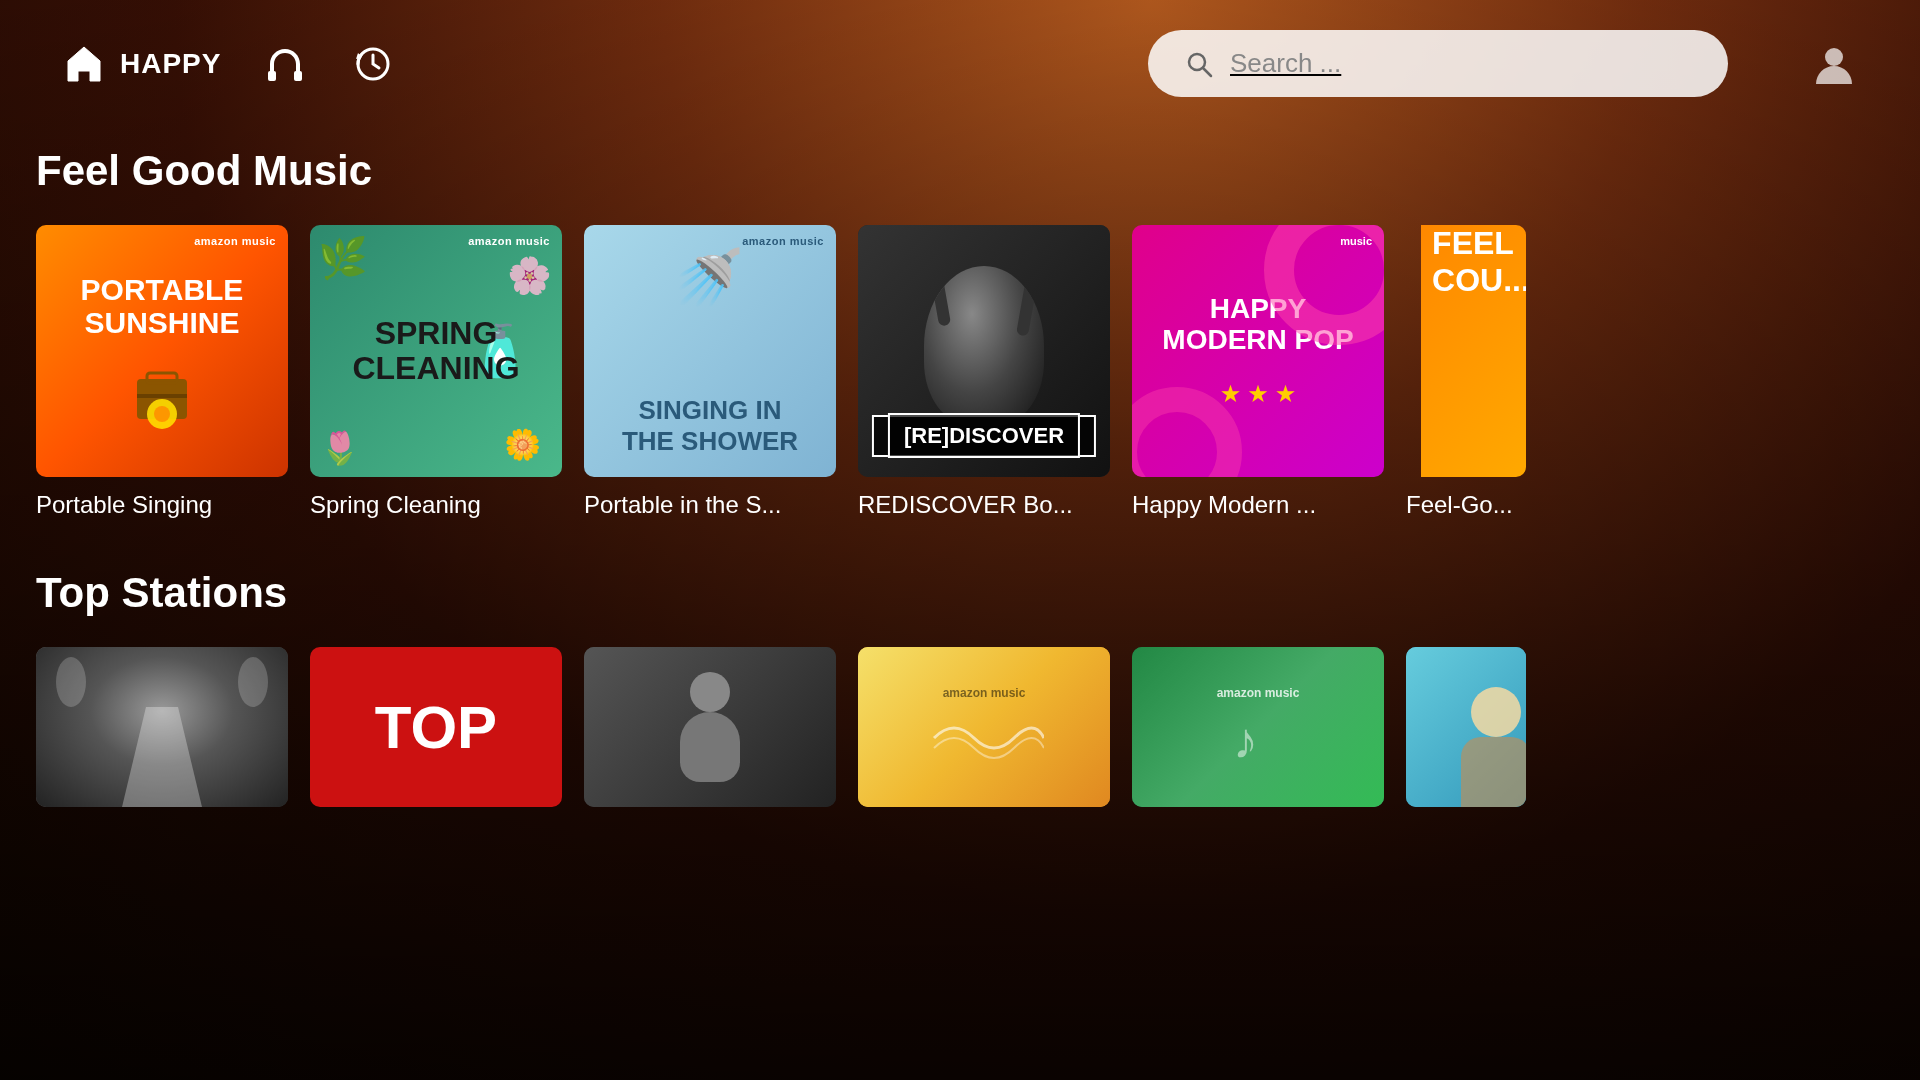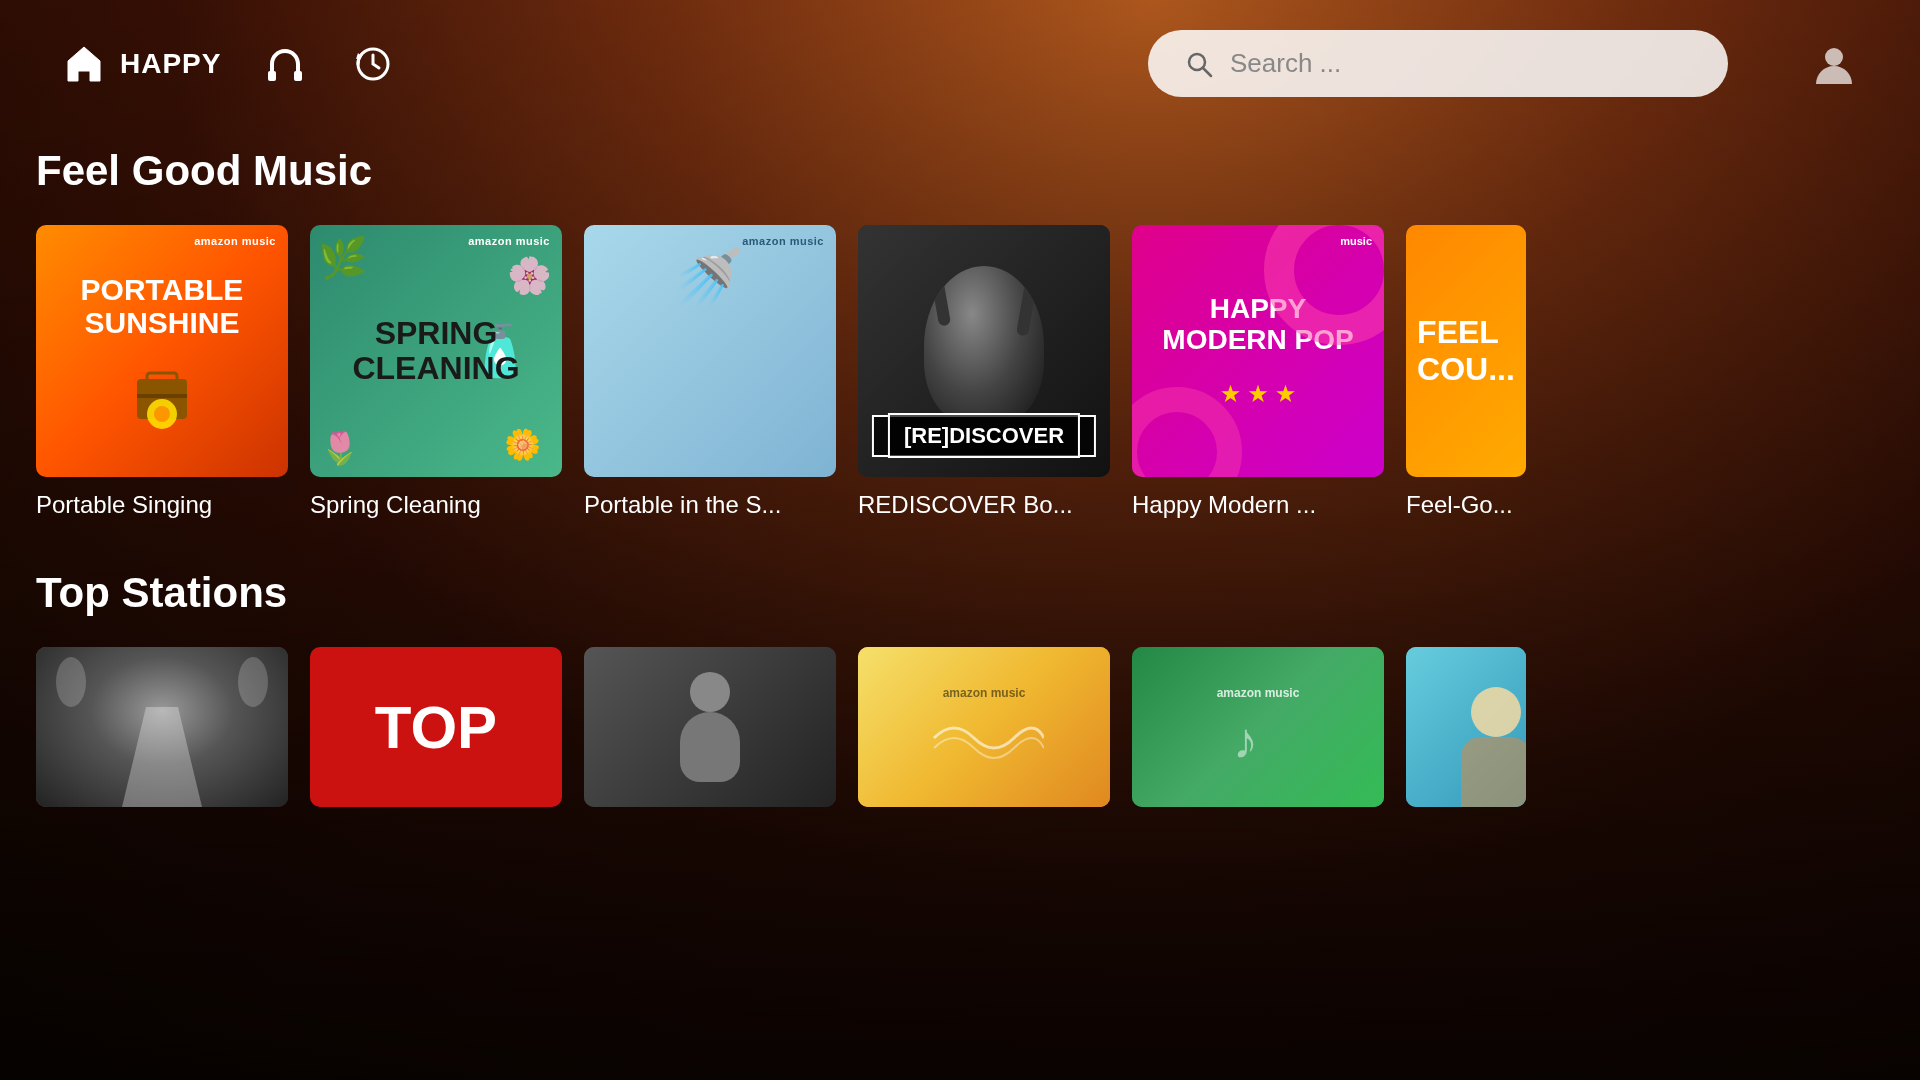--- a/index.html
+++ b/index.html
@@ -63,20 +63,21 @@
 
     .search-bar {
       margin-left: auto;
       display: flex;
       align-items: center;
       background: rgba(255,255,255,0.85);
       border-radius: 40px;
       padding: 18px 36px;
       gap: 16px;
       width: 580px;
+      text-decoration: underline;
     }
 
     .search-icon-svg {
       width: 30px;
       height: 30px;
       color: #666;
     }
 
     .search-placeholder {
       font-size: 26px;
@@ -272,22 +273,23 @@
       color: #ffcc00;
       font-size: 24px;
     }
 
     
     .card-feel-good {
       background: linear-gradient(135deg, #ff8800, #ffaa00);
       width: 100%;
       height: 100%;
       display: flex;
-      align-items: center;
-      justify-content: center;
+      align-items: flex-start;
+      justify-content: center;
+      margin-left: 15px;
     }
 
     .feel-text {
       font-size: 32px;
       font-weight: 900;
       color: white;
       text-transform: uppercase;
     }
 
     
@@ -479,20 +481,26 @@
         </div>
         <span class="card-label">Spring Cleaning</span>
       </div>
 
       <div class="card">
         <div class="card-image">
           <div class="card-singing" style="position:relative; overflow:hidden;">
             <span class="amazon-music-badge" style="color:#2a5a7a; font-size:11px; position:absolute; top:10px; right:12px;">amazon music</span>
 
             <div style="position:absolute; top:20px; left:50%; transform:translateX(-50%); font-size:55px;">🚿</div>
+            <div style="position:absolute; bottom:20px; width:100%; text-align:center;">
+              <div class="singing-text">
+                <span>SINGING IN</span><br>
+                <span>THE SHOWER</span>
+              </div>
+            </div>
           </div>
         </div>
         <span class="card-label">Portable in the S...</span>
       </div>
 
       <div class="card">
         <div class="card-image">
           <div class="card-rediscover" style="position:relative; overflow:hidden;">
             <span class="amazon-music-badge" style="position:absolute; top:10px; left:12px; font-size:11px;">amazon music</span>
 

